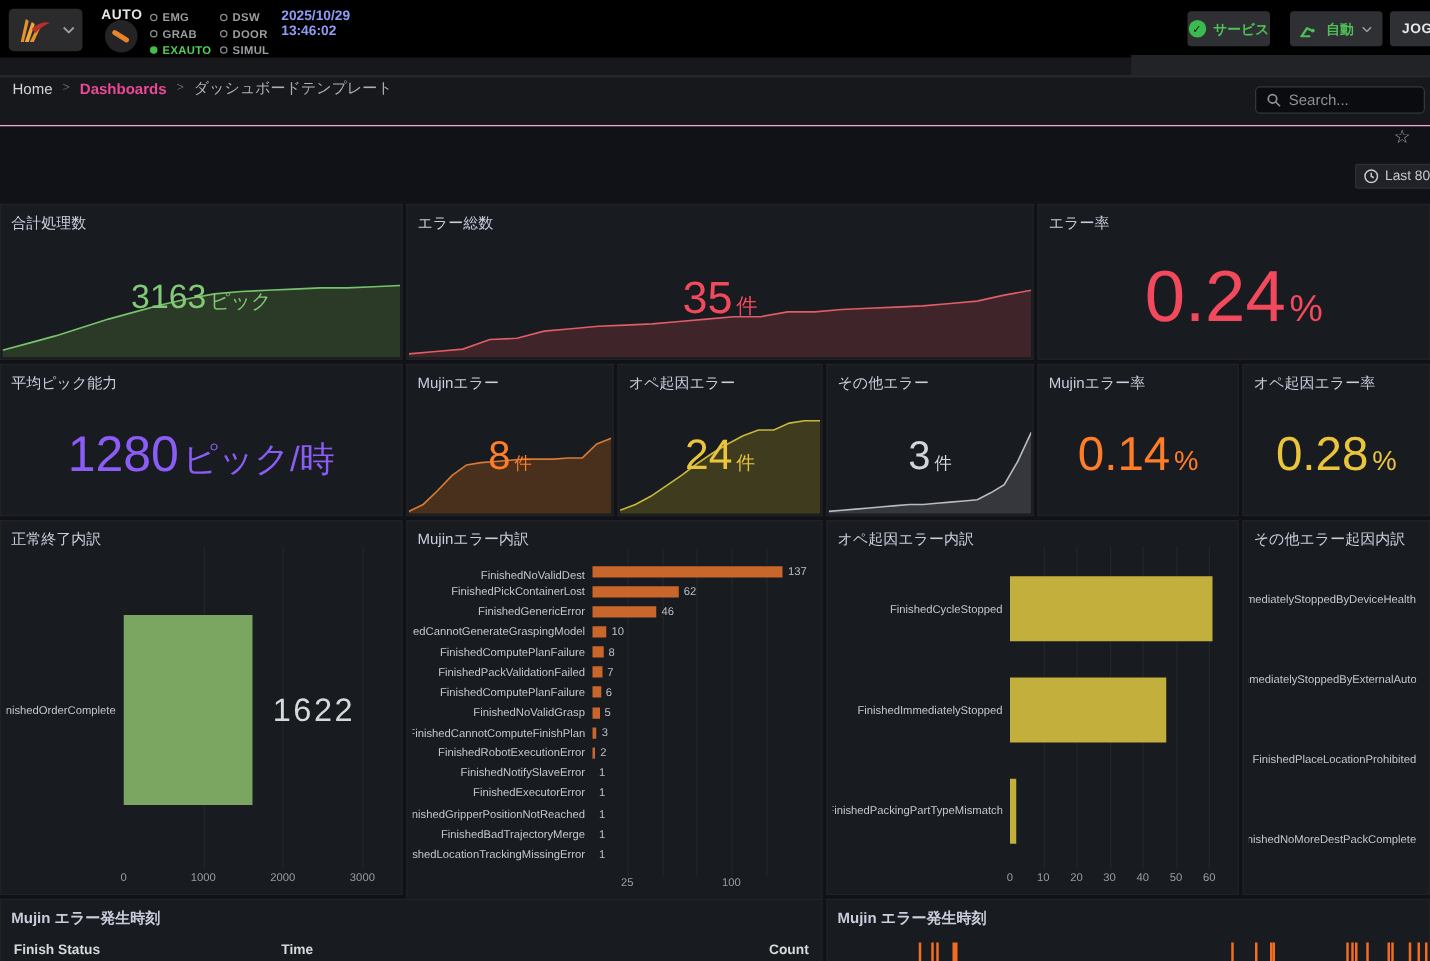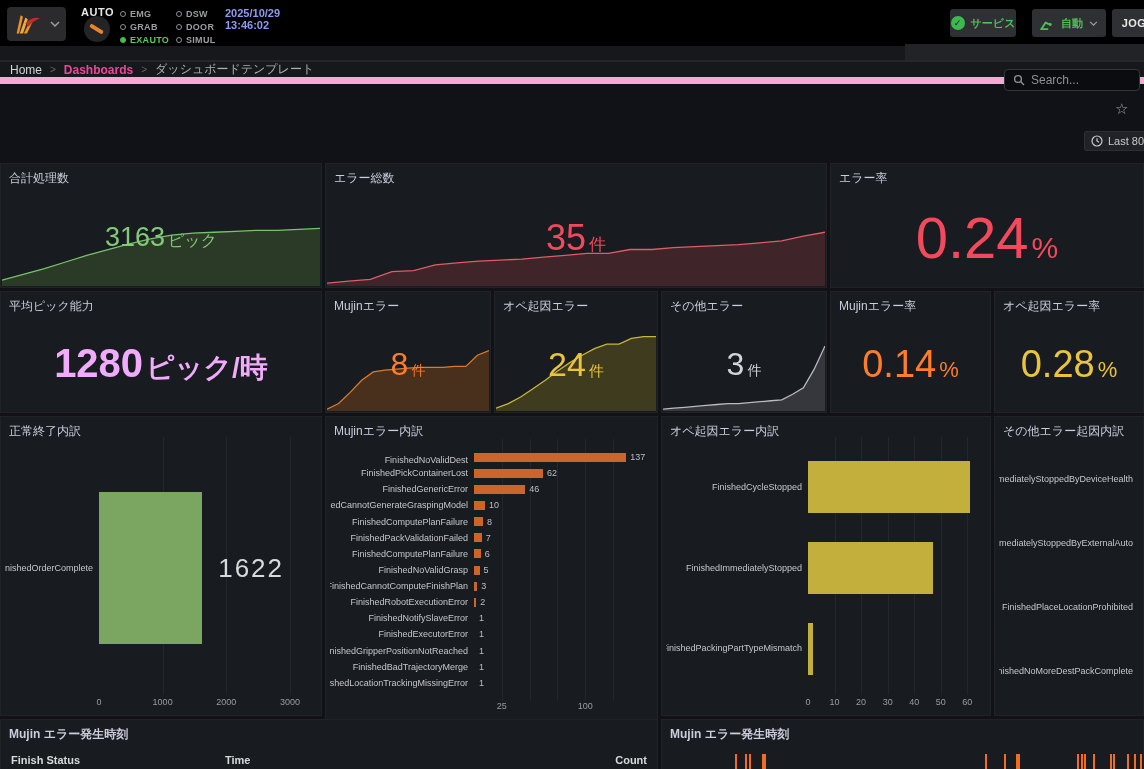--- a/index.html
+++ b/index.html
@@ -19,38 +19,38 @@
   .ind .dot { width:6px; height:6px; border-radius:50%; border:1px solid #8d8f93; }
   .ind .ilabel { font-size:9px; font-weight:bold; color:#9b9da1; letter-spacing:.3px; }
   .ind.on .dot { background:#43c04b; border-color:#43c04b; }
   .ind.on .ilabel { color:#53cf5b; }
   .dtwrap { position:absolute; left:225px; top:7px; font-size:11px; font-weight:bold; color:#8d9bf3; line-height:12px; }
   .tbtn { position:absolute; top:9px; height:28px; background:#2e3033; border-radius:3px; display:flex; align-items:center; justify-content:center; gap:6px; font-size:11px; font-weight:bold; color:#4fbf57; cursor:pointer; }
   .tbtn.jog { color:#e8e8e8; letter-spacing:.5px; }
   .chk { width:14px; height:14px; border-radius:50%; background:#3cba50; color:#142015; font-size:9px; display:flex; align-items:center; justify-content:center; font-weight:bold; }
 
   
-  .crumbbar { position:absolute; left:0; top:60px; width:1144px; height:24px; background:#17181c; border-top:2px solid #26272b; border-bottom:7px solid #f9a8d4; display:flex; align-items:center; padding:0 10px; }
+  .crumbbar { position:absolute; left:0; top:60px; width:1144px; height:41px; background:#17181c; border-top:2px solid #26272b; border-bottom:1px solid #f9a8d4; display:flex; align-items:flex-start; padding:0 10px; }
   .crumb { display:flex; align-items:center; gap:8px; font-size:12px; }
   .crumb .sep { color:#62646a; font-size:10px; }
   .crumb-a { color:#d3d4d6; cursor:pointer; }
   .crumb-b { color:#ec4899; font-weight:bold; cursor:pointer; }
   .crumb-c { color:#aeafb3; }
   .searchbox { position:absolute; left:1004px; top:7px; width:136px; height:22px; background:#0b0c0f; border:1px solid #34363c; border-radius:4px; display:flex; align-items:center; gap:6px; padding:0 8px; color:#8e9095; font-size:12px; cursor:text; }
   .starbtn { position:absolute; left:1115px; top:100px; font-size:15px; color:#a2a4a9; cursor:pointer; }
   .lastbtn { position:absolute; left:1084px; top:131px; width:76px; height:20px; background:#202227; border:1px solid #2c2e33; border-radius:2px; display:flex; align-items:center; gap:5px; padding:0 6px; font-size:11px; color:#c9cacb; cursor:pointer; }
 
   
   .panel { position:absolute; background:#181b1f; border:1px solid #202226; }
   .ptitle { position:absolute; left:8px; top:6px; font-size:12px; font-weight:500; color:#ccccdc; z-index:3; cursor:pointer; white-space:nowrap; }
   .sparkhost { position:absolute; left:1px; right:1px; bottom:1px; top:26px; z-index:1; }
   .sparkhost svg { width:100%; height:100%; display:block; }
   .statwrap { position:absolute; left:0; right:0; top:24px; bottom:0; display:flex; align-items:center; justify-content:center; z-index:2; }
   .stat { display:flex; align-items:baseline; gap:3px; font-weight:500; }
-  .c-green { color:#82ca78; } .c-red { color:#f2495c; } .c-blue { color:#f0abfc;font-weight:bold; }
+  .c-green { color:#82ca78; } .c-red { color:#f2495c; } .c-blue { color:#8b5cf6; }
   .c-orange { color:#ff7d29; } .c-yellow { color:#eac53c; } .c-gray { color:#d4d5da; }
   .v-total{font-size:27px;} .u-total{font-size:16px;}
   .v-errors{font-size:36px;} .u-errors{font-size:17px;}
   .v-errrate{font-size:58px;} .u-errrate{font-size:30px;}
   .v-avg{font-size:40px;} .u-avg{font-size:28px;}
   .v-small{font-size:32px;} .u-small{font-size:14px;}
   .v-ope{font-size:34px;} .u-ope{font-size:15px;}
   .v-rate{font-size:38px;} .u-rate{font-size:22px;}
 
   .charthost { position:absolute; inset:0; }

